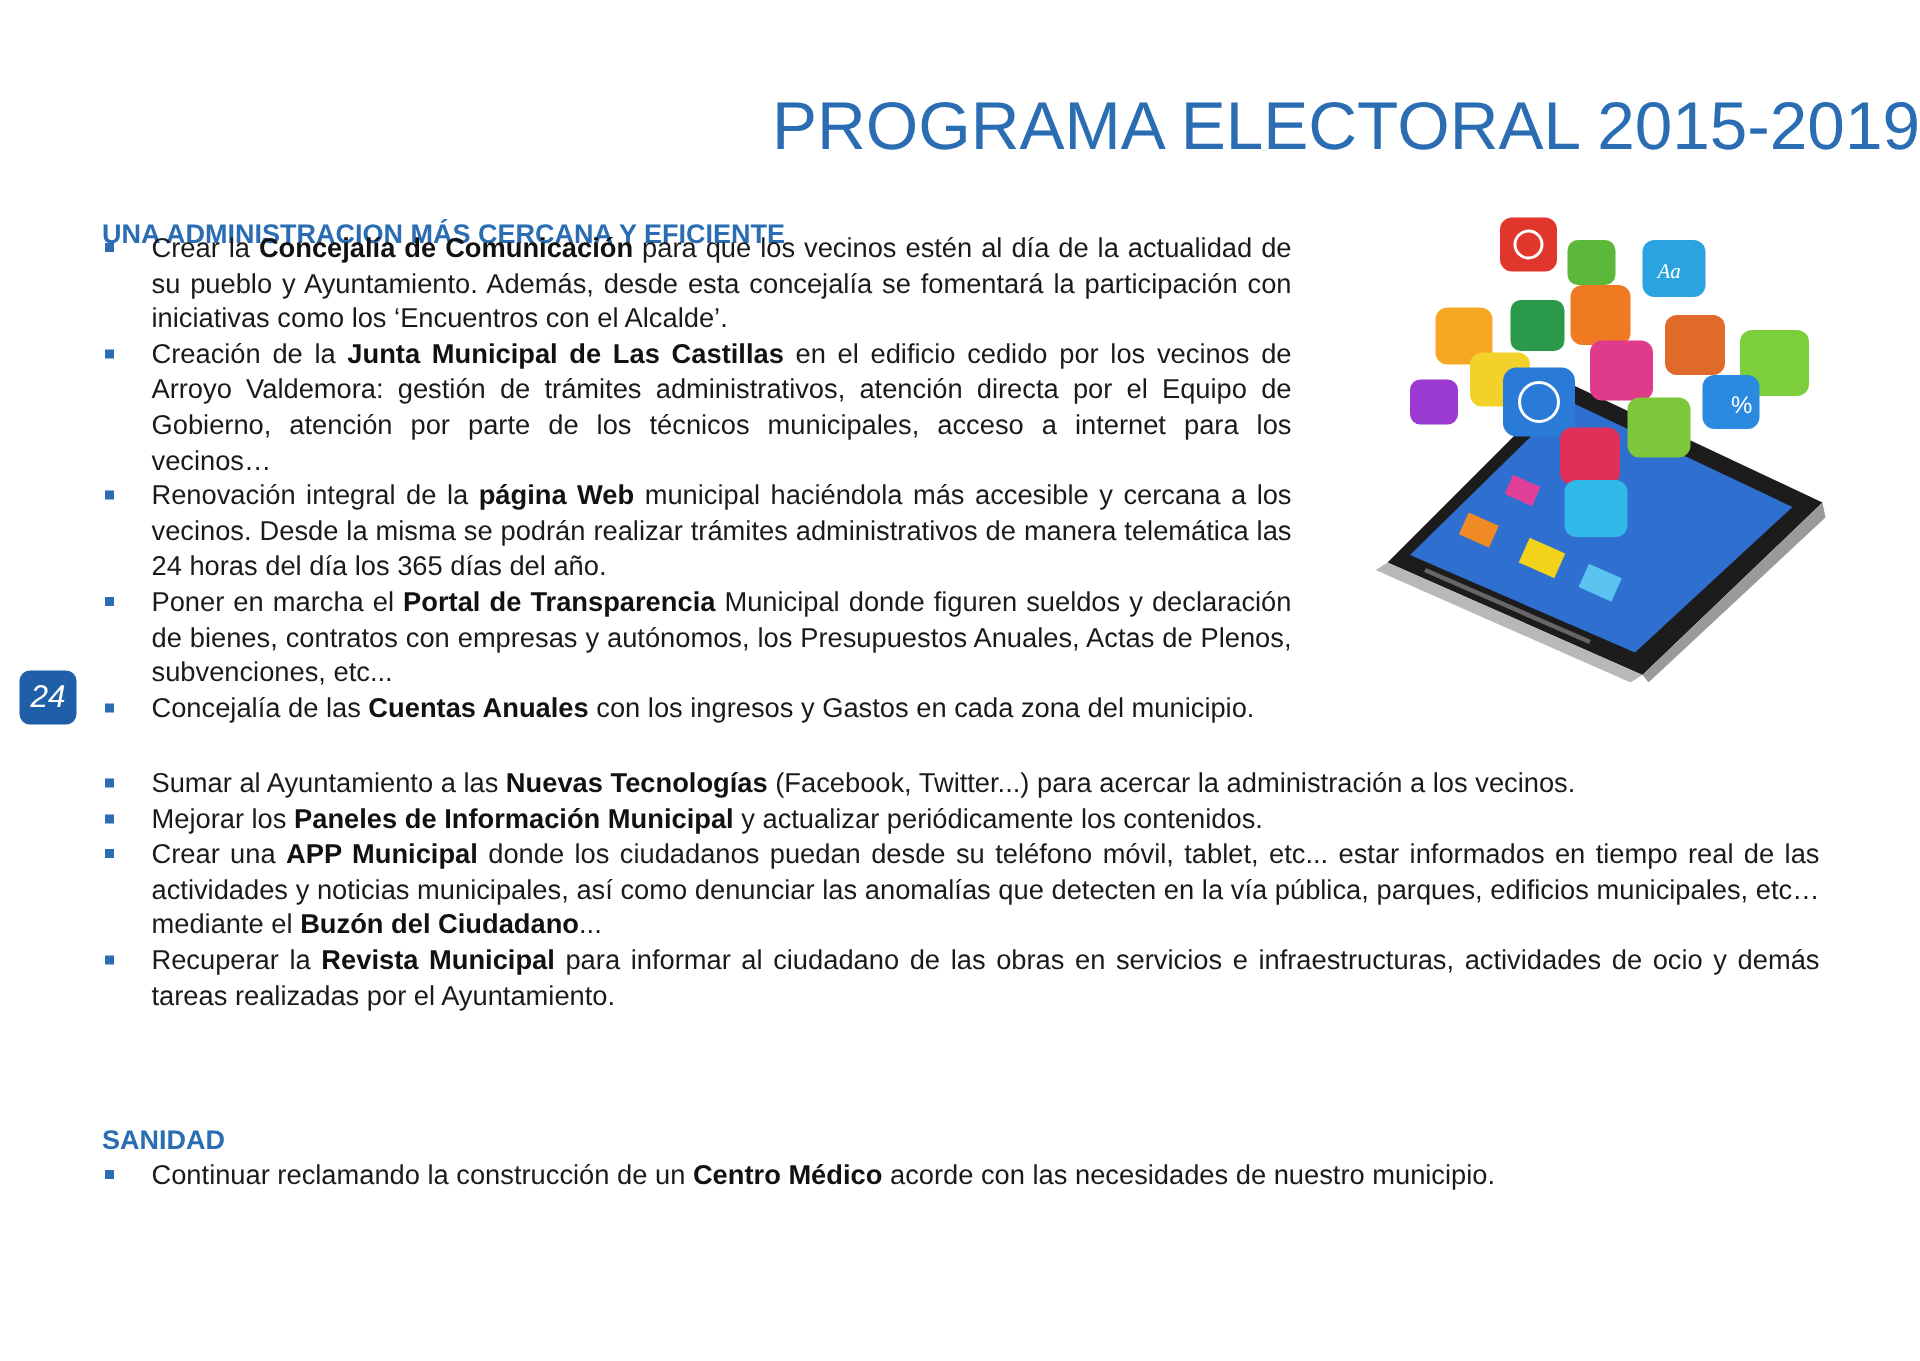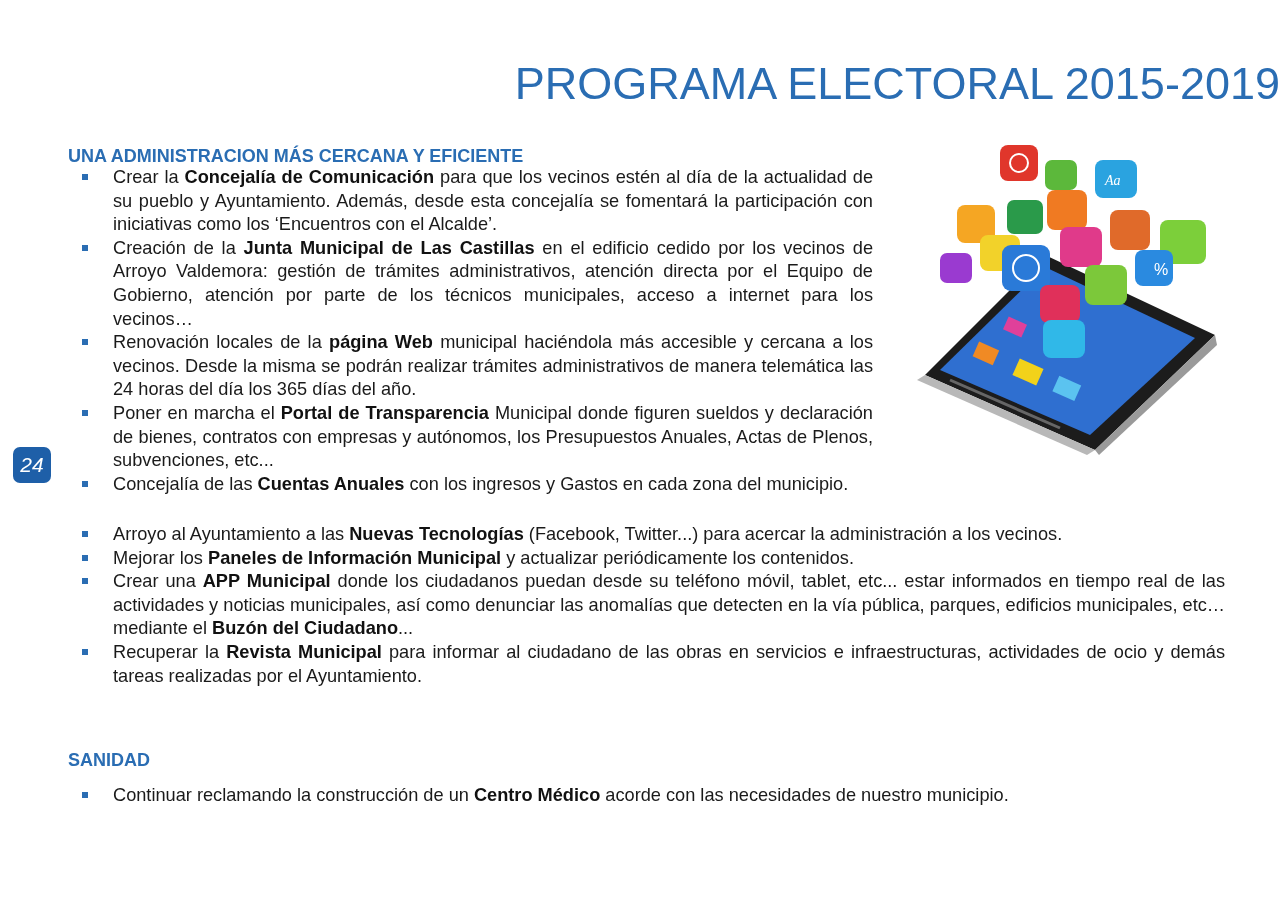--- a/index.html
+++ b/index.html
@@ -5,45 +5,45 @@
   html, body { margin: 0; padding: 0; background: #ffffff; }
   body { width: 1280px; height: 907px; position: relative; overflow: hidden;
          font-family: "Liberation Sans", sans-serif; color: #1a1a1a; }
   .title { position: absolute; top: 58px; left: 0; width: 1280px; text-align: right;
            font-size: 45px; color: #2a6db3; font-weight: normal; letter-spacing: 0px; margin: 0; }
   .page-badge { position: absolute; left: 13px; top: 399px; width: 38px; height: 36px;
                 background: #1e5fa8; border-radius: 7px; color: #fff; font-style: italic;
                 font-size: 21px; display: flex; align-items: center; justify-content: center; margin-top: 48px; }
   .section-heading { position: absolute; left: 68px; font-weight: bold; font-size: 18px;
                      color: #2a6db3; margin: 0; }
-  ul.bullets { position: absolute; left: 68px; margin: 12px; padding: 0; list-style: none; }
+  ul.bullets { position: absolute; left: 68px; margin: 0; padding: 0; list-style: none; }
   ul.bullets li { position: relative; padding-left: 33px; font-size: 18.2px; line-height: 23.6px;
                   text-align: justify; }
   ul.bullets li::before { content: ""; position: absolute; left: 2px; top: 8px; width: 6px; height: 6px;
                           background: #2a6db3; }
   b { font-weight: bold; color: #111; }
   .phone-illustration { position: absolute; left: 895px; top: 135px; width: 330px; height: 320px; }
 </style>
 </head>
 <body>
 
 <h1 class="title">PROGRAMA ELECTORAL 2015-2019</h1>
 
 <h2 class="section-heading" style="top:146px">UNA ADMINISTRACION MÁS CERCANA Y EFICIENTE</h2>
 
 <ul class="bullets" style="top:154px; width:793px">
   <li><span>Crear la </span><b>Concejalía de Comunicación</b><span> para que los vecinos estén al día de la actualidad de su pueblo y Ayuntamiento. Además, desde esta concejalía se fomentará la participación con iniciativas como los ‘Encuentros con el Alcalde’.</span></li>
   <li><span>Creación de la </span><b>Junta Municipal de Las Castillas</b><span> en el edificio cedido por los vecinos de Arroyo Valdemora: gestión de trámites administrativos, atención directa por el Equipo de Gobierno, atención por parte de los técnicos municipales, acceso a internet para los vecinos…</span></li>
-  <li><span>Renovación locales de la </span><b>página Web</b><span> municipal haciéndola más accesible y cercana a los vecinos. Desde la misma se podrán realizar trámites administrativos de manera telemática las 24 horas del día los 365 días del año.</span></li>
+  <li><span>Renovación integral de la </span><b>página Web</b><span> municipal haciéndola más accesible y cercana a los vecinos. Desde la misma se podrán realizar trámites administrativos de manera telemática las 24 horas del día los 365 días del año.</span></li>
   <li><span>Poner en marcha el </span><b>Portal de Transparencia</b><span> Municipal donde figuren sueldos y declaración de bienes, contratos con empresas y autónomos, los Presupuestos Anuales, Actas de Plenos, subvenciones, etc...</span></li>
   <li><span>Concejalía de las </span><b>Cuentas Anuales</b><span> con los ingresos y Gastos en cada zona del municipio.</span></li>
 </ul>
 
 <ul class="bullets" style="top:511px; width:1145px">
-  <li><span>Arroyo al Ayuntamiento a las </span><b>Nuevas Tecnologías</b><span> (Facebook, Twitter...) para acercar la administración a los vecinos.</span></li>
+  <li><span>Sumar al Ayuntamiento a las </span><b>Nuevas Tecnologías</b><span> (Facebook, Twitter...) para acercar la administración a los vecinos.</span></li>
   <li><span>Mejorar los </span><b>Paneles de Información Municipal</b><span> y actualizar periódicamente los contenidos.</span></li>
   <li><span>Crear una </span><b>APP Municipal</b><span> donde los ciudadanos puedan desde su teléfono móvil, tablet, etc... estar informados en tiempo real de las actividades y noticias municipales, así como denunciar las anomalías que detecten en la vía pública, parques, edificios municipales, etc… mediante el </span><b>Buzón del Ciudadano</b><span>...</span></li>
   <li><span>Recuperar la </span><b>Revista Municipal</b><span> para informar al ciudadano de las obras en servicios e infraestructuras, actividades de ocio y demás tareas realizadas por el Ayuntamiento.</span></li>
 </ul>
 
 <h2 class="section-heading" style="top:750px">SANIDAD</h2>
 
 <ul class="bullets" style="top:772px; width:1145px">
   <li><span>Continuar reclamando la construcción de un </span><b>Centro Médico</b><span> acorde con las necesidades de nuestro municipio.</span></li>
 </ul>

